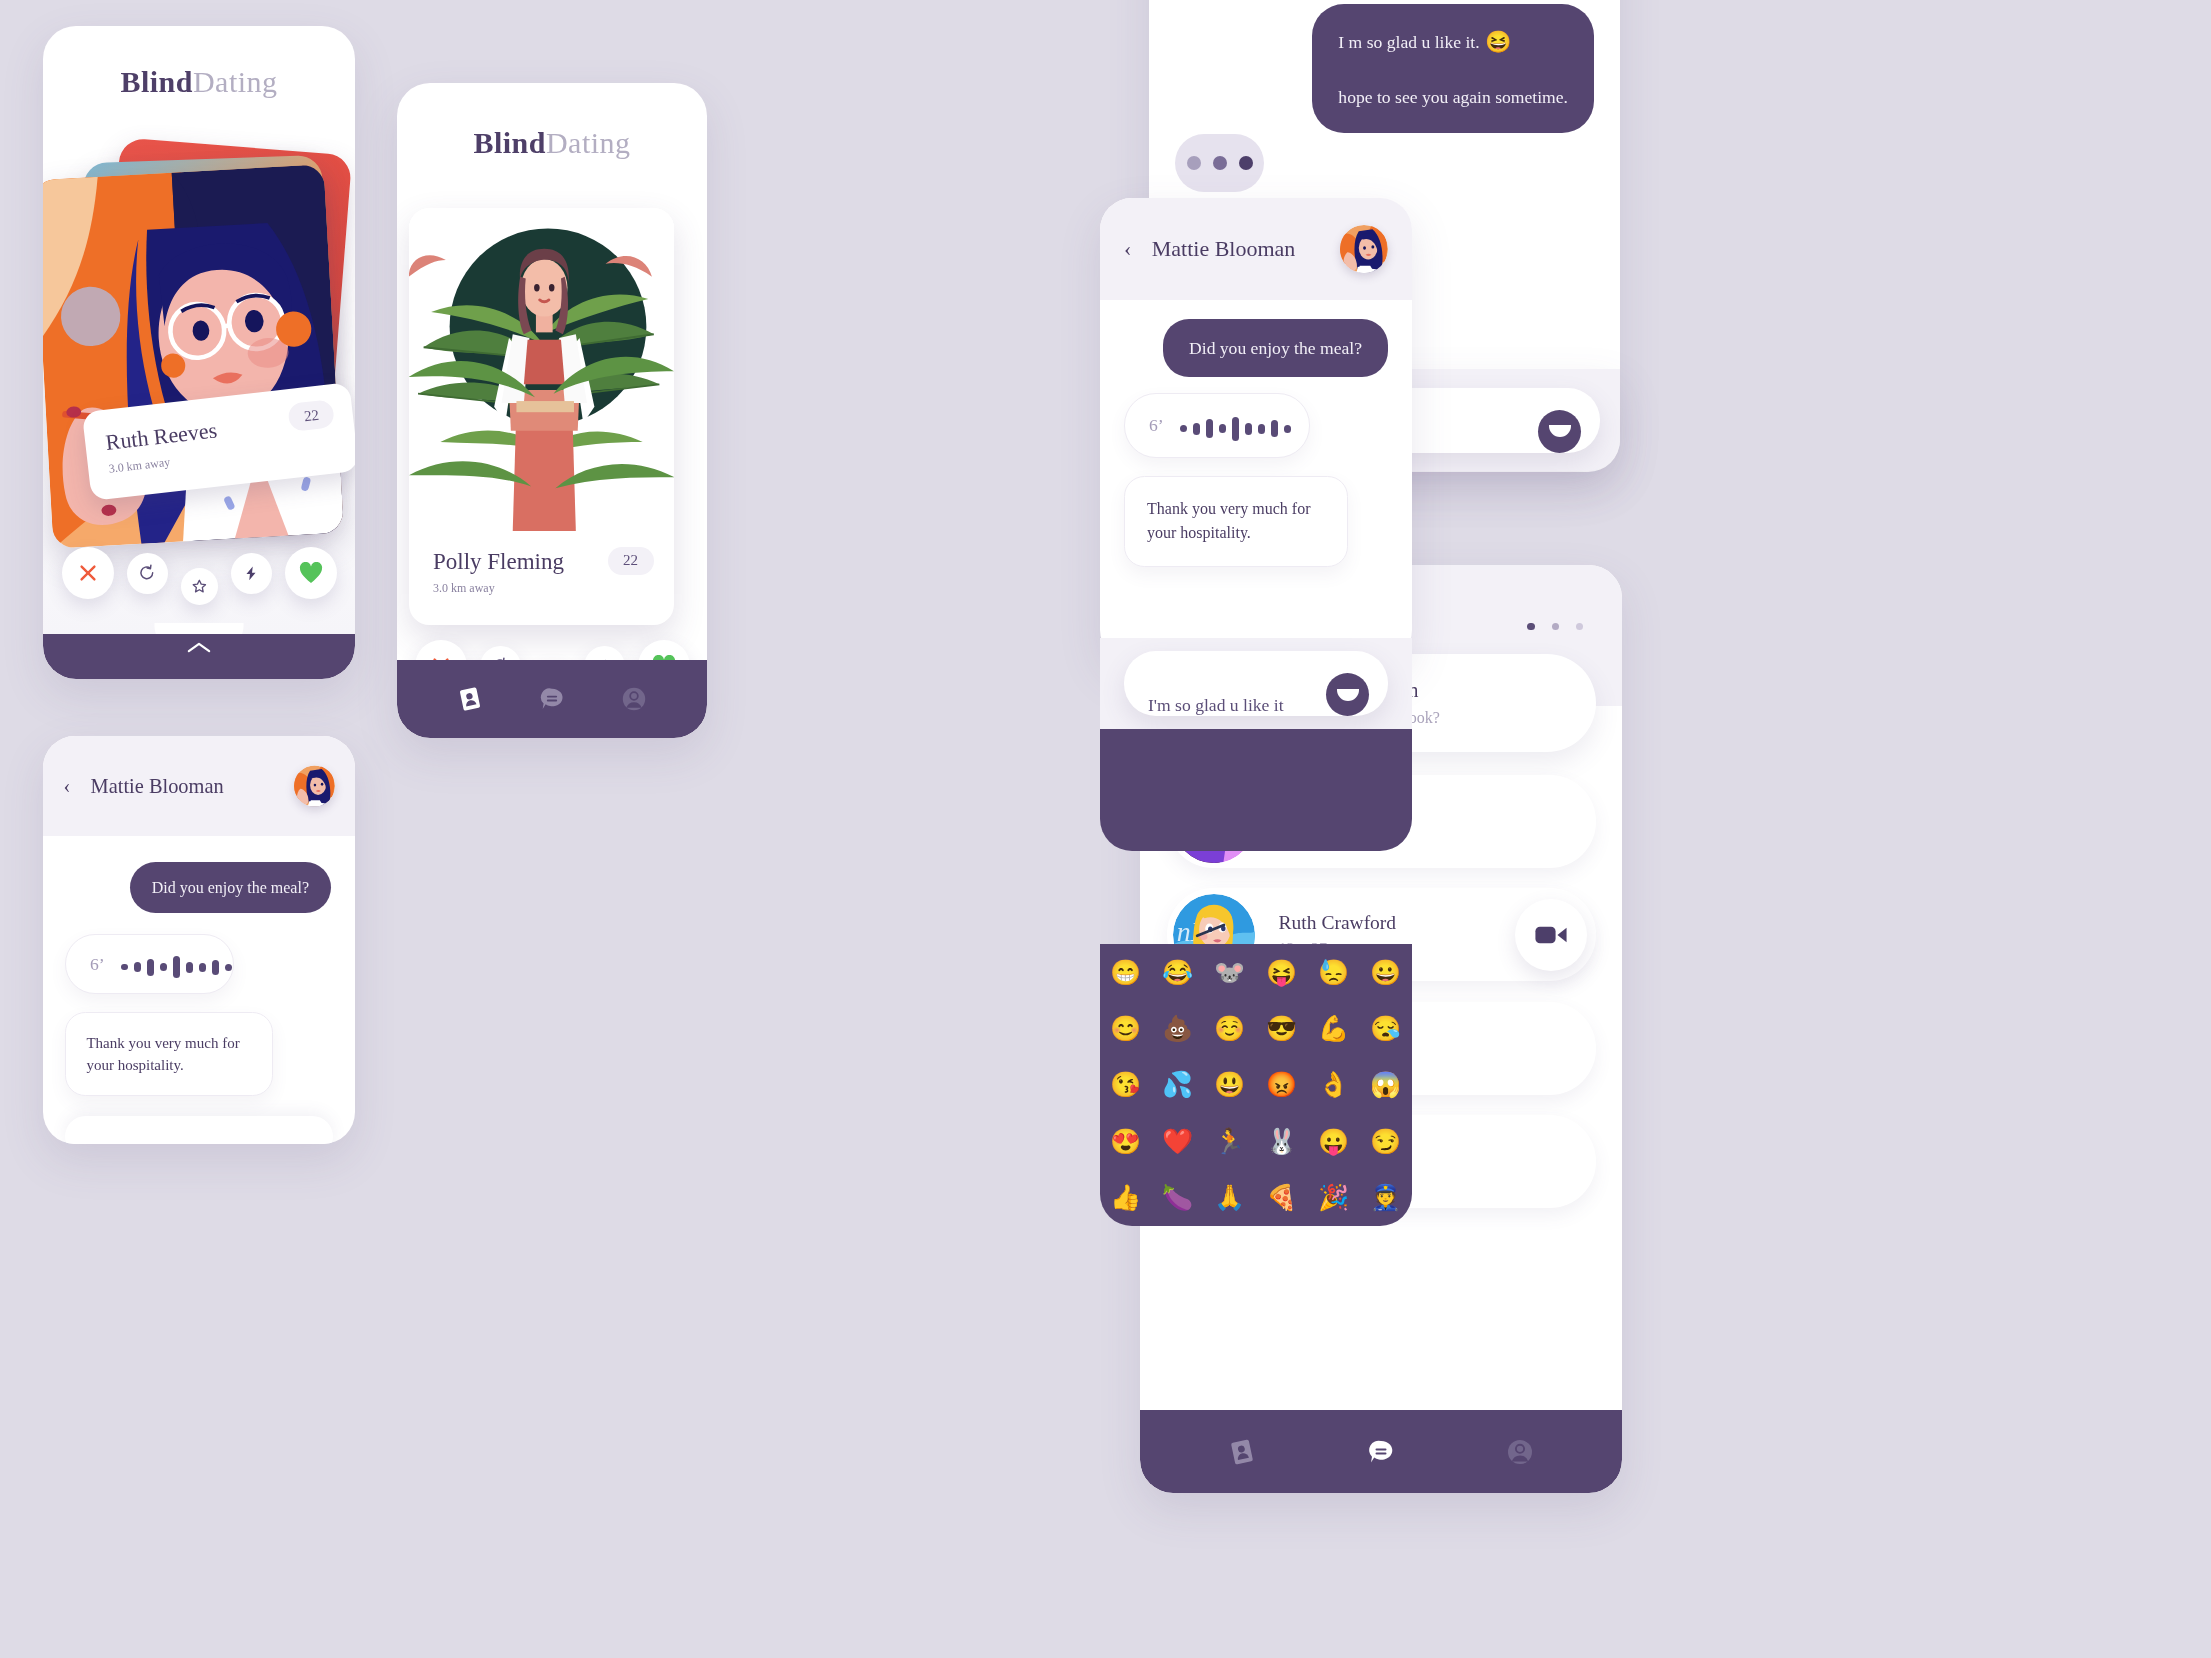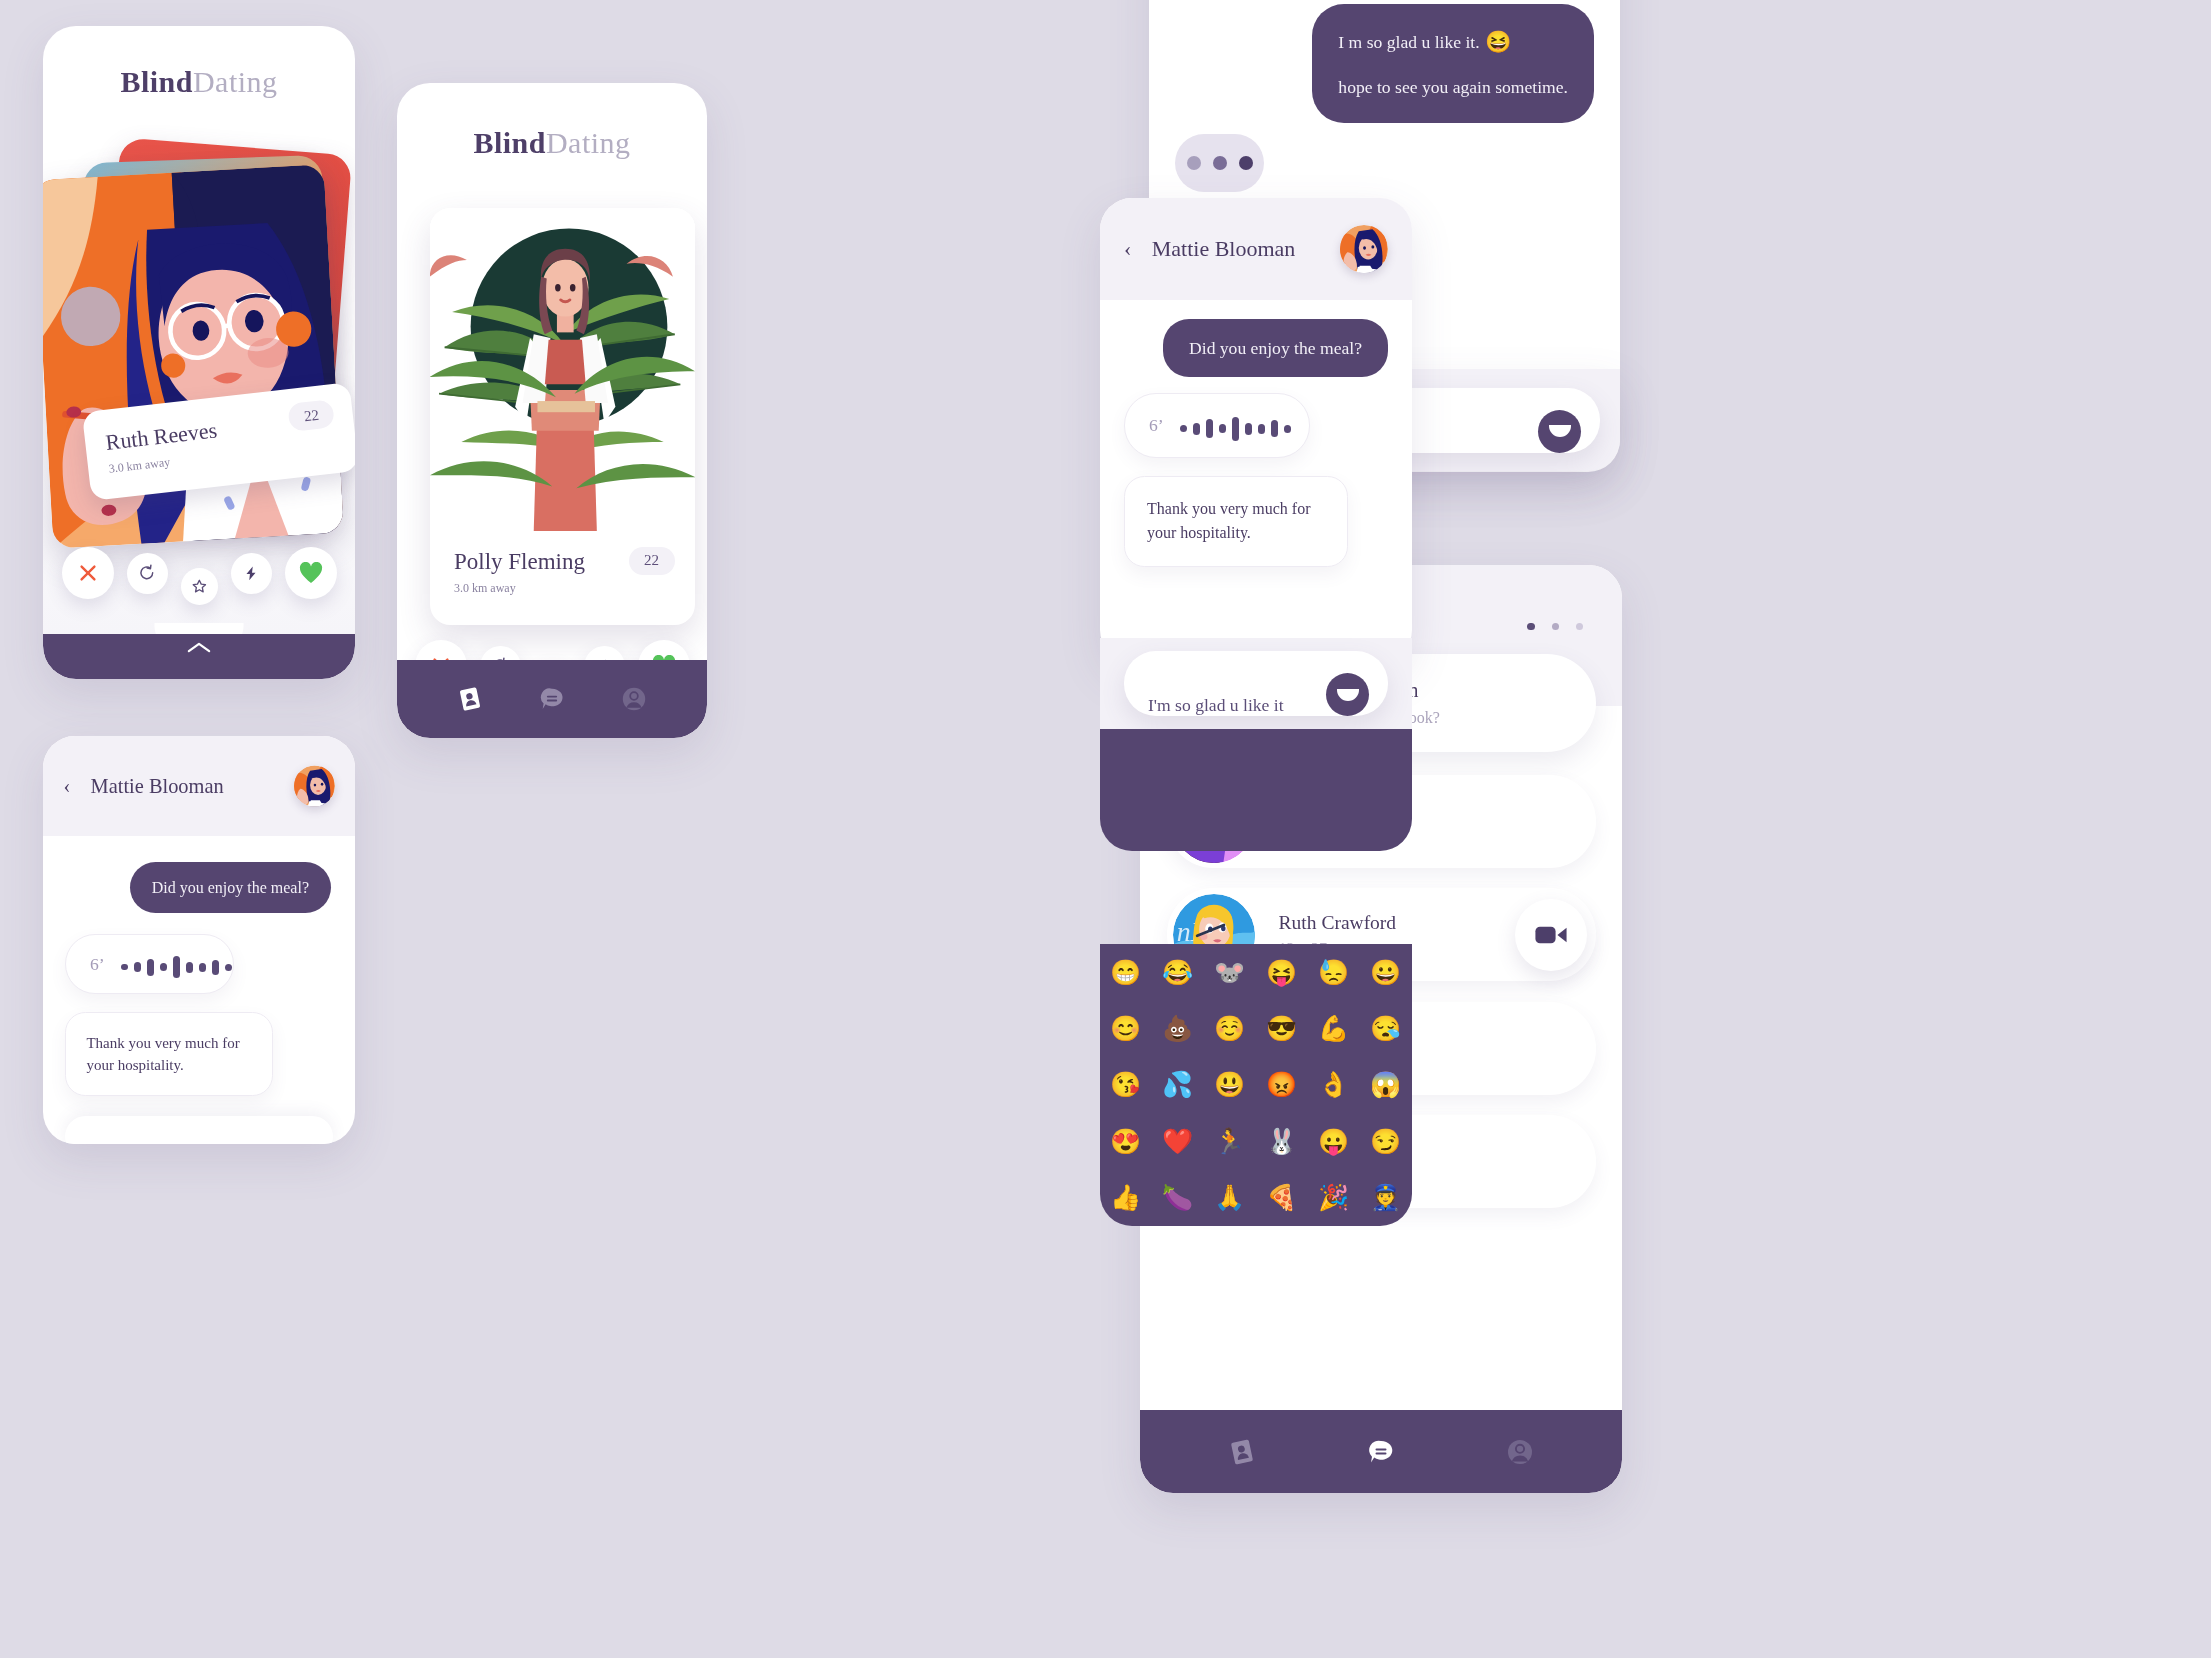--- a/index.html
+++ b/index.html
@@ -53,21 +53,21 @@
 
   .swipeup{position:absolute;left:0;bottom:0;width:312px;height:45px;background:#554570;
       border-bottom-left-radius:33px;border-bottom-right-radius:33px;
       display:flex;align-items:flex-start;justify-content:center;padding-top:7.4px;box-sizing:border-box;}
   .notch{position:absolute;left:50%;transform:translateX(-50%);bottom:32px;width:89px;height:24px;
       background:#fff;border-radius:0 0 20.4px 20.4px;}
 
   
   #phone2{left:397px;top:83px;width:310px;height:655px;border-radius:33px;overflow:hidden;background:#fff;}
   #phone2 .logo{margin-top:43px;}
-  .p2card{position:absolute;left:33px;top:125px;width:265px;height:417px;background:#fff;border-radius:20.4px;
+  .p2card{position:absolute;left:12px;top:125px;width:265px;height:417px;background:#fff;border-radius:20.4px;
       box-shadow:0 13px 32px rgba(80,65,110,.16);overflow:hidden;}
   .p2img{position:absolute;left:0;top:0;width:265px;height:323px;overflow:hidden;background:#fff;}
   .p2meta{position:absolute;left:0;bottom:0;width:265px;height:95px;}
   .p2meta .nm{position:absolute;left:24px;top:18.6px;font-size:23px;color:#4a3c63;}
   .p2meta .km{position:absolute;left:24px;top:51px;font-size:12px;color:#8a82a0;}
   .p2meta .age{position:absolute;right:20.4px;top:16.7px;width:46px;height:28px;border-radius:14px;
       background:#f3f1f7;color:#5d4f7a;font-size:15px;display:flex;align-items:center;justify-content:center;}
   .p2actions{position:absolute;left:0;top:557px;width:310px;display:flex;align-items:center;justify-content:center;gap:13px;}
   .navbar{position:absolute;left:0;bottom:0;width:100%;height:78px;background:#554570;
       border-bottom-left-radius:33px;border-bottom-right-radius:33px;
@@ -363,21 +363,21 @@
       </div>
     </div>
   </div>
 
   <div class="panel" id="phone3">
     <div class="bub-sent">
       <span class="l1">
         <span>I m so glad u like it.</span>
         <span style="font-size:21.3px">😆</span>
       </span>
-      <div style="margin-top:15px">hope to see you again sometime.</div>
+      <div style="margin-top:25px">hope to see you again sometime.</div>
     </div>
 
     <div class="typing">
       <span class="tdot" style="background:#a79fbc"></span>
       <span class="tdot" style="background:#7a6d97"></span>
       <span class="tdot" style="background:#4d3f6a"></span>
     </div>
   </div>
   <div class="panel" id="p3strip">
     <div class="inputbar" style="top:18.6px">

